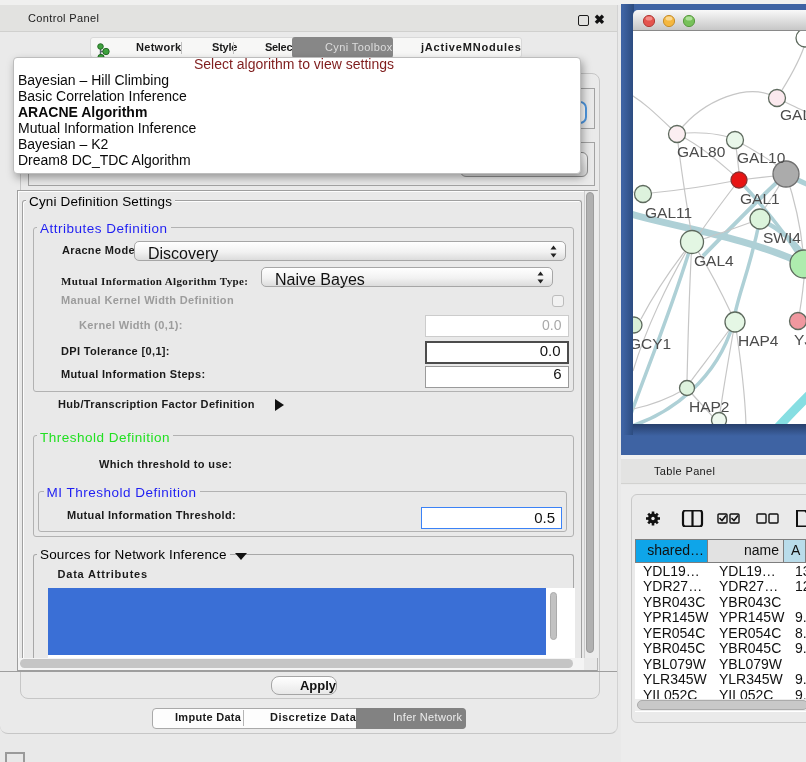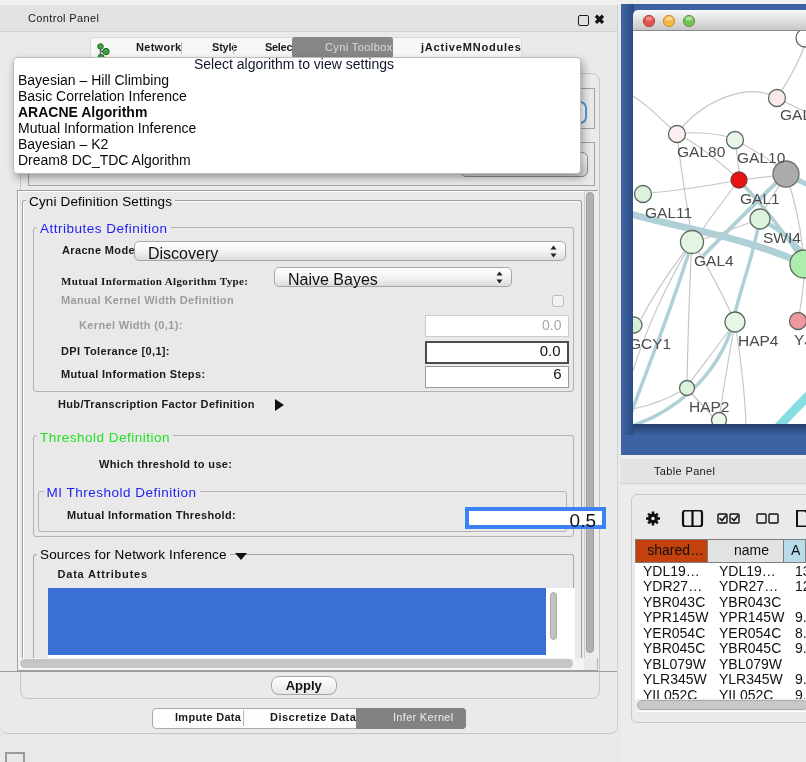--- a/index.html
+++ b/index.html
@@ -69,21 +69,21 @@
 
   <div class="lbl b" style="left:43px;top:239px;">Aracne Mode:</div>
   <div class="combo" style="left:134px;top:236px;width:432px;height:20px;">
     <span class="ct">Discovery</span>
     <svg class="arr" width="8" height="15" viewBox="0 0 8 15">
         <path d="M4 1.5 L7 5.5 L1 5.5 Z" fill="#222"></path>
         <path d="M4 13.5 L7 9.5 L1 9.5 Z" fill="#222"></path>
       </svg>
   </div>
   <div class="lbl b" style="left:42px;top:270px;font-family:Liberation Serif, serif;">Mutual Information Algorithm Type:</div>
-  <div class="combo" style="left:274px;top:262px;width:238px;height:20px;">
+  <div class="combo" style="left:261px;top:262px;width:292px;height:20px;">
     <span class="ct">Naive Bayes</span>
     <svg class="arr" width="8" height="15" viewBox="0 0 8 15">
         <path d="M4 1.5 L7 5.5 L1 5.5 Z" fill="#222"></path>
         <path d="M4 13.5 L7 9.5 L1 9.5 Z" fill="#222"></path>
       </svg>
   </div>
   <div class="lbl b gray" style="left:42px;top:289px;">Manual Kernel Width Definition</div>
   <div class="abs" style="left:552px;top:290px;width:12px;height:12px;border:1px solid #bcbcbc;border-radius:3px;background:#f2f2f2;"></div>
   <div class="lbl b gray" style="left:60px;top:314px;">Kernel Width (0,1):</div>
   <div class="field" style="left:424.5px;top:310px;width:144px;height:22px;border:1px solid #cccccc;color:#a9a9a9;line-height:18px;">0.0</div>
@@ -96,45 +96,45 @@
   <svg class="abs" style="left:273px;top:393px;" width="12" height="14" viewBox="0 0 12 14">
       <path d="M2 1 L11 7 L2 13 Z" fill="#111"></path>
     </svg>
 
   <div class="grp" style="left:32.5px;top:430.3px;width:541px;height:102px;"></div>
   <div class="gtitle" style="left:37px;top:425px;color:#22e022;font-size:13.5px;letter-spacing:0.5px;">Threshold Definition</div>
   <div class="lbl b" style="left:80px;top:453px;">Which threshold to use:</div>
   <div class="grp" style="left:38.4px;top:485.5px;width:529px;height:41px;"></div>
   <div class="gtitle" style="left:43.5px;top:479.5px;color:#1f1ff2;font-size:13.5px;letter-spacing:0.5px;">MI Threshold Definition</div>
   <div class="lbl b" style="left:48px;top:504px;">Mutual Information Threshold:</div>
-  <div class="field" style="left:421px;top:501.5px;width:141px;height:22px;border:4px solid #3b82f6;font-size:19px;line-height:20px;margin-left:44px;">0.5</div>
+  <div class="field" style="left:421px;top:501.5px;width:141px;height:22px;border:1px solid #3b82f6;font-size:15px;line-height:20px;">0.5</div>
 
   <div class="abs" style="left:33px;top:548.6px;width:541px;height:104px;border:1px solid #a8a8a8;border-bottom:none;border-radius:3px 3px 0 0;"></div>
   <div class="gtitle" style="left:37px;top:541.5px;font-size:13.5px;letter-spacing:0.15px;">Sources for Network Inference</div>
   <svg class="abs" style="left:234px;top:546px;" width="14" height="10" viewBox="0 0 14 10">
       <path d="M1 2 L13 2 L7 9 Z" fill="#111"></path>
     </svg>
   <div class="lbl b" style="left:38.5px;top:563px;letter-spacing:0.8px;">Data Attributes</div>
   <div class="abs" style="left:47.5px;top:582.5px;width:527px;height:70px;background:#ffffff;"></div>
   <div class="abs" style="left:48px;top:582.5px;width:498px;height:67.2px;background:#3a6fd6;"></div>
   <div class="abs" style="left:549.5px;top:587px;width:7.5px;height:48px;background:#c2c2c2;border:1px solid #ababab;border-radius:4px;"></div>
 
   <div class="abs" style="left:0px;top:665.5px;width:617px;height:1px;background:#9e9e9e;"></div>
-  <div class="abs" style="left:270.5px;top:670.5px;width:66.5px;height:19px;border:1px solid #a5a5a5;border-radius:8px;background:linear-gradient(#ffffff,#e8e8e8);text-align:center;font-size:13px;font-weight:bold;color:#111;line-height:18px;">Apply</div>
+  <div class="abs" style="left:270.5px;top:670.5px;width:66.5px;height:19px;border:1px solid #a5a5a5;border-radius:8px;background:linear-gradient(#ffffff,#e8e8e8);text-align:right;font-size:13px;font-weight:bold;color:#111;line-height:18px;">Apply</div>
 
   <div class="abs" style="left:152px;top:703px;width:314px;height:21px;background:#fdfdfd;border:1px solid #a9a9a9;border-radius:4px;"></div>
   <div class="lbl b" style="left:156px;top:706px;letter-spacing:0.3px;">Impute Data</div>
   <div class="abs" style="left:243px;top:705px;width:1px;height:16px;background:#b5b5b5;"></div>
   <div class="lbl b" style="left:251px;top:706px;letter-spacing:0.5px;">Discretize Data</div>
   <div class="abs" style="left:356px;top:703px;width:110px;height:21px;background:#828282;border-radius:0 4px 4px 0;"></div>
-  <div class="lbl" style="left:374px;top:706px;color:#ececec;letter-spacing:0.3px;">Infer Kernel</div>
+  <div class="lbl" style="left:374px;top:706px;color:#ececec;letter-spacing:0.3px;">Infer Network</div>
 </div>
 
 <div class="abs" style="left:13px;top:57px;width:568px;height:117px;background:#fff;border:1px solid #bdbdbd;border-radius:4px;box-shadow:2px 4px 8px rgba(0,0,0,0.35);z-index:30;"></div>
-<div class="abs" style="left:10px;top:55.8px;width:568px;text-align:center;font-size:14px;line-height:16px;color:#0f172a;z-index:31;">Select algorithm to view settings</div>
+<div class="abs" style="left:10px;top:55.8px;width:568px;text-align:center;font-size:14px;line-height:16px;color:#7f1d1d;z-index:31;">Select algorithm to view settings</div>
 <div class="abs" style="left:18px;top:72px;font-size:14px;color:#0a0a0a;line-height:16px;white-space:nowrap;z-index:31;">Bayesian – Hill Climbing<br>Basic Correlation Inference<br><span style="font-weight:bold;">ARACNE Algorithm</span><br>Mutual Information Inference<br>Bayesian – K2<br>Dream8 DC_TDC Algorithm</div>
 
 <div class="abs" style="left:5px;top:752px;width:20px;height:14px;border:2px solid #9a9a9a;background:#e8e8e8;"></div>
 
 <div class="abs" style="left:621px;top:4px;width:185px;height:451px;background:#3e63a3;"></div>
 <div class="abs" style="left:623px;top:4px;width:11px;height:431px;background:linear-gradient(90deg,#3e63a3,#2b4a7d);"></div>
 <div class="abs" style="left:633px;top:424px;width:173px;height:12px;background:linear-gradient(#273f6b,#3e63a3);"></div>
 
 <div class="abs" style="left:633px;top:10px;width:173px;height:21px;background:linear-gradient(#f9f9f9,#c7c7c7);border-bottom:1px solid #8a8a8a;border-radius:5px 0 0 0;"></div>
 <svg class="abs" style="left:641px;top:13px;z-index:5;" width="60" height="16" viewBox="0 0 60 16">
@@ -247,21 +247,21 @@
     <rect x="85" y="4" width="9" height="9" rx="1"></rect>
     <path d="M74.5 8 l2.5 2.5 4-5" stroke-width="1.6"></path>
     <path d="M86.5 8 l2.5 2.5 4-5" stroke-width="1.6"></path>
     <rect x="112" y="4" width="9" height="9" rx="1"></rect>
     <rect x="124" y="4" width="9" height="9" rx="1"></rect>
   </g>
   <path d="M152 0.5 h8 l5 5 v11 h-13 z" fill="none" stroke="#111" stroke-width="2"></path>
 </svg>
 
 <div class="abs" style="left:635px;top:539px;width:171px;height:173px;background:#fff;"></div>
-<div class="abs" style="left:635px;top:539px;width:73px;height:24px;background:#c2410c;border:1px solid #7e7e7e;text-align:right;padding-right:3px;font-size:14px;color:#111;line-height:20px;">shared…</div>
-<div class="abs" style="left:708px;top:539px;width:76px;height:24px;background:#e2e2e2;border:1px solid #7e7e7e;border-left:none;text-align:right;padding-right:14px;font-size:14px;color:#111;line-height:20px;">name</div>
+<div class="abs" style="left:635px;top:539px;width:73px;height:24px;background:#0ea5e9;border:1px solid #7e7e7e;text-align:right;padding-right:3px;font-size:14px;color:#111;line-height:20px;">shared…</div>
+<div class="abs" style="left:708px;top:539px;width:76px;height:24px;background:#e2e2e2;border:1px solid #7e7e7e;border-left:none;text-align:right;padding-right:4px;font-size:14px;color:#111;line-height:20px;">name</div>
 <div class="abs" style="left:784px;top:539px;width:22px;height:24px;background:#b9dcea;border:1px solid #7e7e7e;border-left:none;font-size:14px;color:#111;line-height:20px;padding-left:7px;">A</div>
 <div class="abs" style="left:643px;top:563.8px;font-size:14px;color:#111;line-height:15.5px;white-space:nowrap;">YDL19…<br>YDR27…<br>YBR043C<br>YPR145W<br>YER054C<br>YBR045C<br>YBL079W<br>YLR345W<br>YIL052C</div>
 <div class="abs" style="left:719px;top:563.8px;font-size:14px;color:#111;line-height:15.5px;white-space:nowrap;">YDL19…<br>YDR27…<br>YBR043C<br>YPR145W<br>YER054C<br>YBR045C<br>YBL079W<br>YLR345W<br>YIL052C</div>
 <div class="abs" style="left:795px;top:563.8px;font-size:14px;color:#111;line-height:15.5px;white-space:nowrap;">13<br>12<br>&nbsp;<br>9.<br>8.<br>9.<br>&nbsp;<br>9.<br>9.</div>
 
 <div class="abs" style="left:635px;top:699px;width:171px;height:12px;background:#ededed;"></div>
 <div class="abs" style="left:637px;top:700px;width:171px;height:10px;background:#c8c8c8;border:1px solid #ababab;border-radius:5px;"></div>
 
 </body></html>

